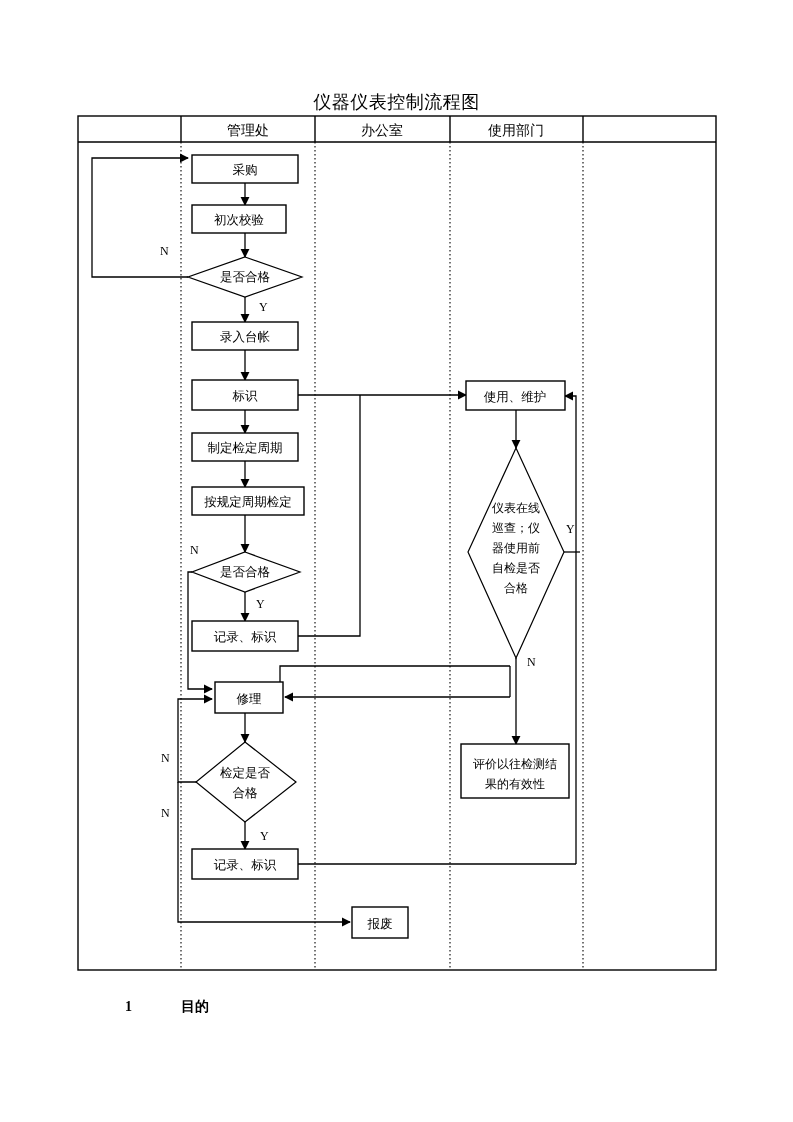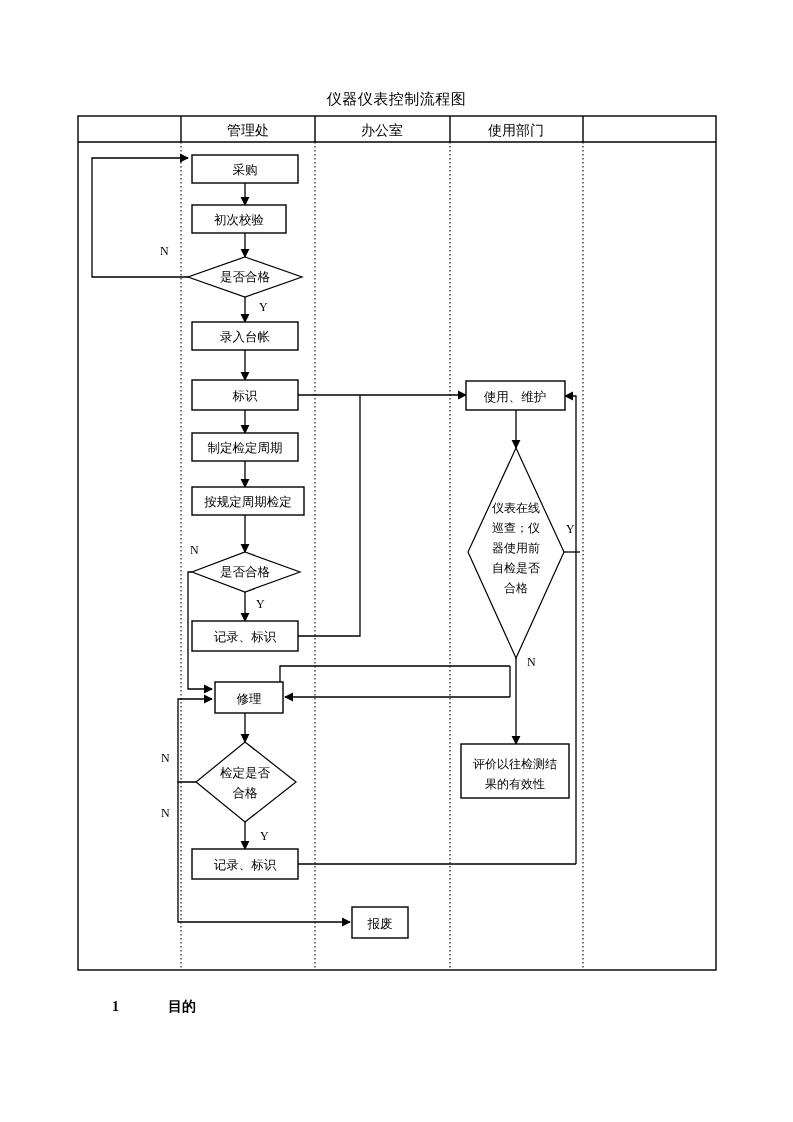--- a/index.html
+++ b/index.html
@@ -3,21 +3,21 @@
 <meta charset="utf-8">
 <style>
   html,body{margin:0;padding:0;background:#ffffff;}
   body{
     width:793px;height:1122px;position:relative;overflow:hidden;
     font-family:"Liberation Serif","DejaVu Serif",serif;
     color:#000;
   }
   #doc-title{
     position:absolute; left:0; top:90px; width:793px;
-    text-align:center; font-size:15px; letter-spacing:0.5px;
+    text-align:center; font-size:18px; letter-spacing:0.5px;
   }
   #flow-svg{position:absolute;left:0;top:0;}
   .node-label{
     font-family:"Liberation Serif","DejaVu Serif",serif;
     font-size:12.5px; fill:#000;
   }
   .node-label.small{font-size:12px;}
   .col-head{
     font-family:"Liberation Serif","DejaVu Serif",serif;
     font-size:14px; fill:#000;
@@ -25,21 +25,21 @@
   .branch-label{
     font-family:"Liberation Serif","DejaVu Serif",serif;
     font-size:12px; fill:#000;
   }
   .boxshape{fill:#ffffff;stroke:#000000;stroke-width:1.4;}
   .diashape{fill:#ffffff;stroke:#000000;stroke-width:1.2;}
   .conn{stroke:#000000;stroke-width:1.3;fill:none;}
   .tableline{stroke:#000000;stroke-width:1.4;fill:none;}
   .dotline{stroke:#000000;stroke-width:1.1;fill:none;stroke-dasharray:1.6 2.4;}
   #footer-sec{
-    position:absolute; left:112px; top:998px;
+    position:absolute; left:125px; top:998px;
     font-family:"Liberation Serif","DejaVu Serif",serif;
     font-size:14px; font-weight:bold;
   }
   #footer-sec .num{display:inline-block;width:56px;}
 </style>
 </head>
 <body>
 
 <div id="doc-title">仪器仪表控制流程图</div>
 

